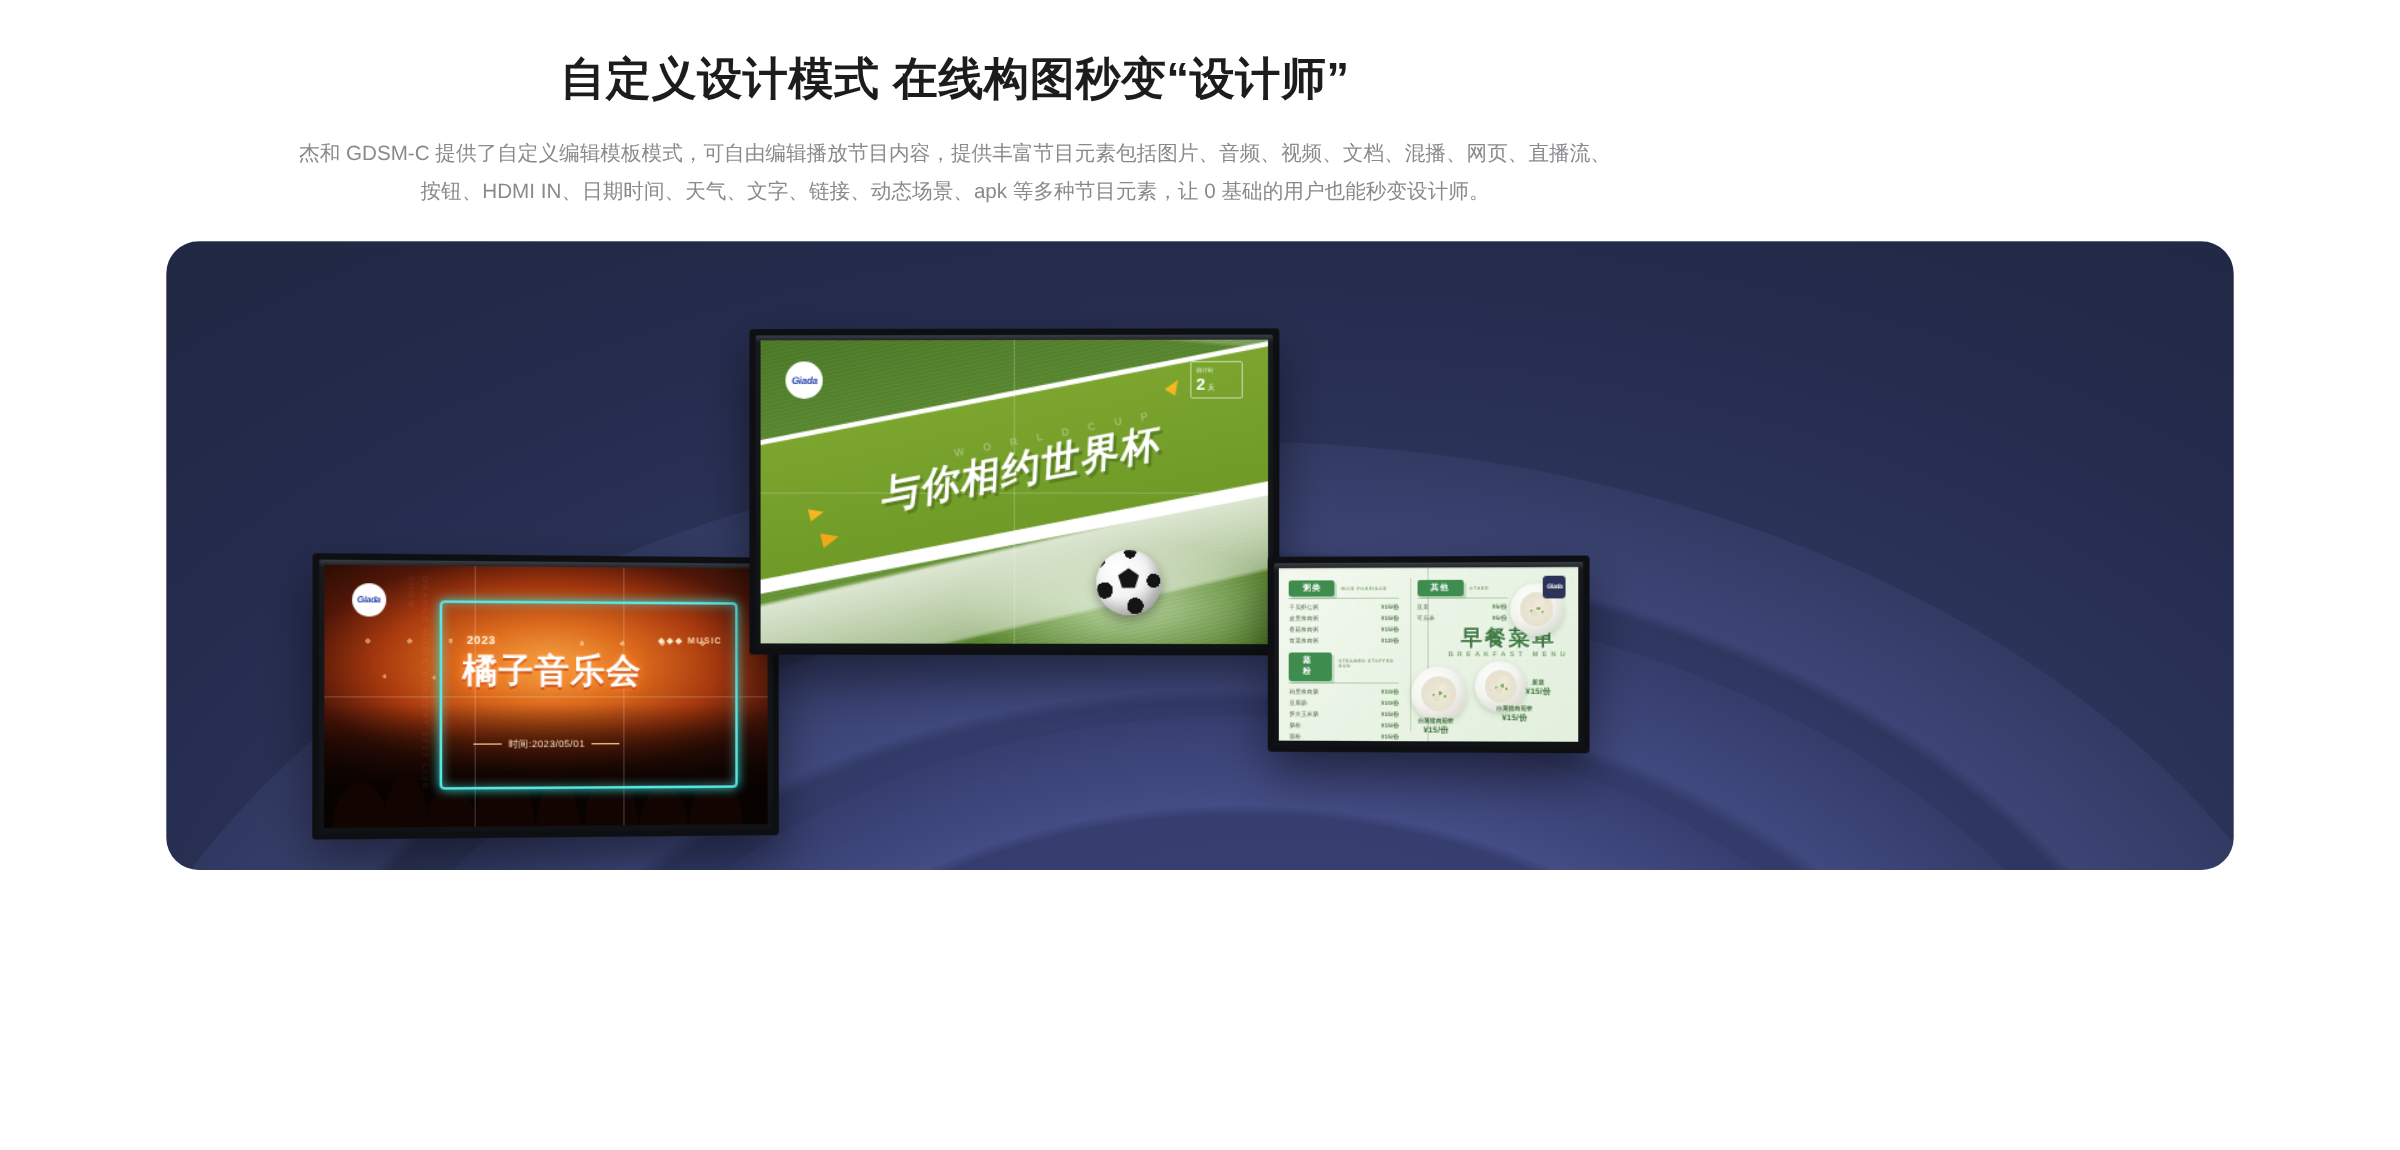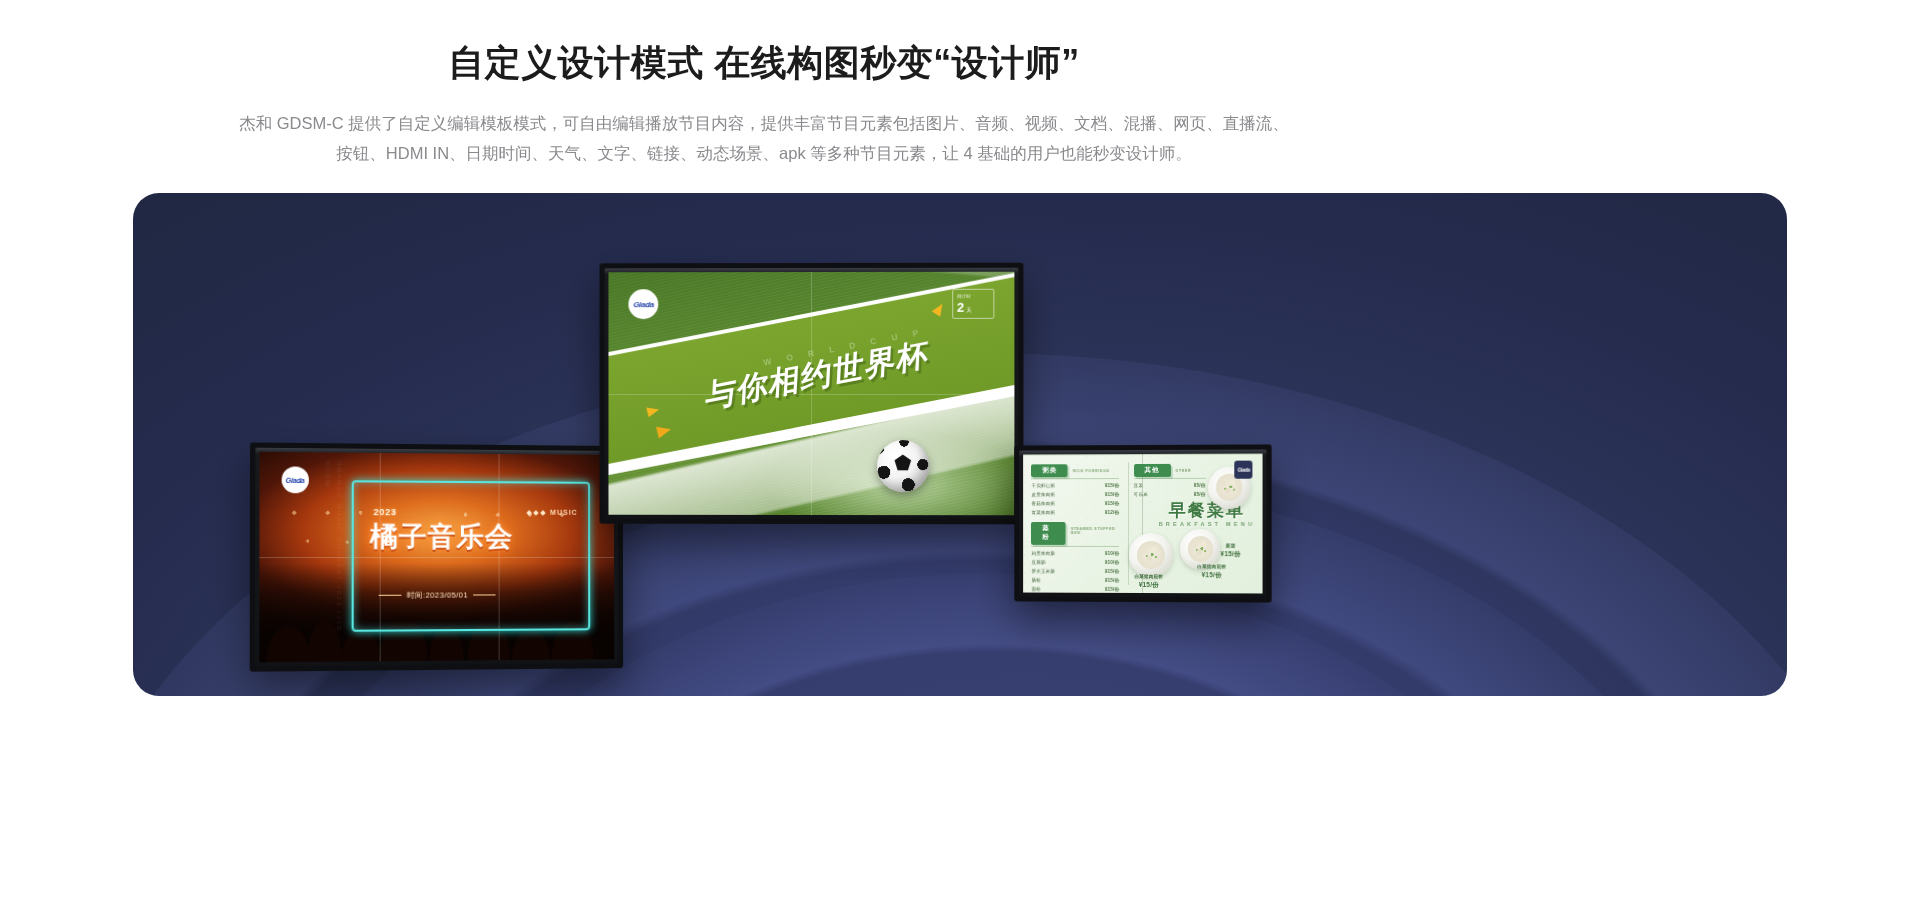--- a/index.html
+++ b/index.html
@@ -411,21 +411,21 @@
 </style>
 </head>
 <body>
 
 <div class="page">
 
   <h1 class="headline">自定义设计模式 在线构图秒变“设计师”</h1>
 
   <p class="subcopy">
     <span>杰和 GDSM-C 提供了自定义编辑模板模式，可自由编辑播放节目内容，提供丰富节目元素包括图片、音频、视频、文档、混播、网页、直播流、按钮、HDMI</span>
-    <span>IN、日期时间、天气、文字、链接、动态场景、apk 等多种节目元素，让 4 基础的用户也能秒变设计师。</span>
+    <span>IN、日期时间、天气、文字、链接、动态场景、apk 等多种节目元素，让 0 基础的用户也能秒变设计师。</span>
   </p>
 
   <div class="stage">
     <div class="arc a4"></div>
     <div class="arc a1"></div>
     <div class="arc a2"></div>
     <div class="arc a3"></div>
 
     <div class="screen" id="screen-concert">
       <div class="bezel">

